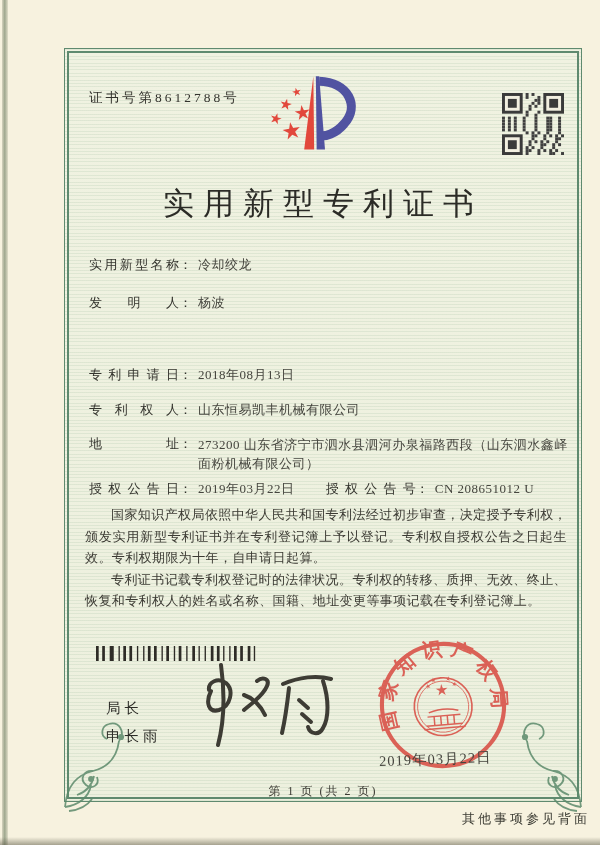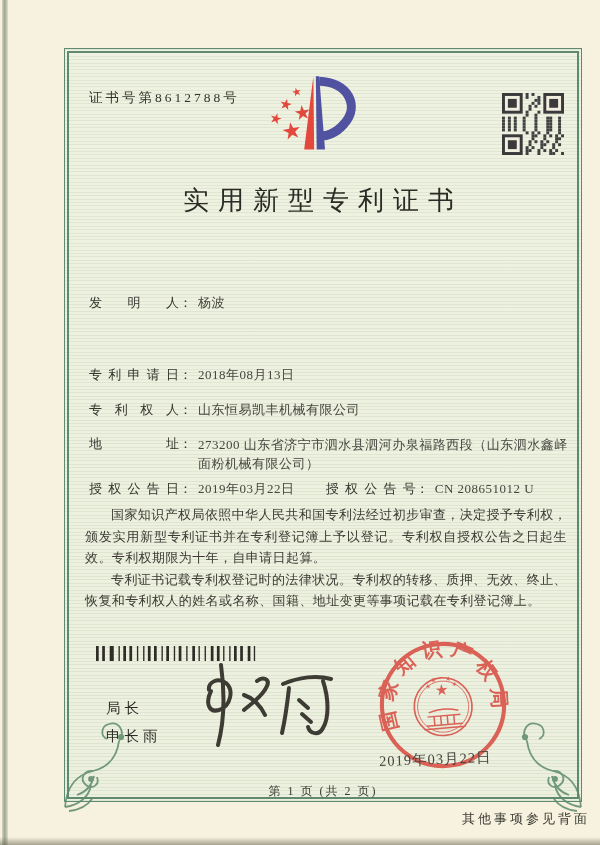--- a/index.html
+++ b/index.html
@@ -15,21 +15,21 @@
   .frame{position:absolute;left:44px;top:48px;width:516px;height:752px;
        border:1px solid #5f8a6f;
        background:
          repeating-linear-gradient(180deg, rgba(110,155,120,.13) 0 1px, rgba(110,155,120,0) 1px 3.4px),
          linear-gradient(#f0f2e1,#edf0de); margin-left: 20px;}
   .frame-inner{position:absolute;inset:2px;border:2px solid #5f8a6f;pointer-events:none;}
   .cert-no{position:absolute;left:24px;top:40px;font-size:13.5px;letter-spacing:3px;color:#33332d;}
   .logo{position:absolute;left:200px;top:22px;}
   .qr{position:absolute;left:437px;top:44px;}
   .title{position:absolute;left:0;right:0;top:134px;margin:0;text-align:center;
-       font-size:26px;font-weight:500;letter-spacing:9px;color:#2b2b26;}
+       font-size:31px;font-weight:500;letter-spacing:9px;color:#2b2b26;}
   .field{position:absolute;left:24px;font-size:13px;color:#3a3a34;white-space:nowrap;}
   .flabel{display:inline-block;width:90px;text-align:justify;text-align-last:justify;color:#33332d;}
   .colon{margin-right:6px;color:#33332d;}
   .fvalue{color:#45453e;letter-spacing:.5px;}
   .fvalue.wrap{display:inline-block;white-space:normal;width:372px;vertical-align:top;line-height:19px;}
   .f-name{top:207px;}.f-inventor{top:245px;}.f-patno{top:281px;}
   .f-filing{top:317px;}.f-patentee{top:352px;}.f-addr{top:386px;}.f-grant{top:431px;}
   .grant2{margin-left:28px;}
   .paras{position:absolute;left:20px;top:455px;width:482px;color:#3b3a33;}
   .paras p{margin:0;font-size:13px;line-height:21.5px;text-indent:2em;text-align:justify;letter-spacing:.4px;}
@@ -173,20 +173,23 @@
         <rect x="52.285714285714285" y="55.19047619047619" width="2.9047619047619047" height="2.9047619047619047" fill="#3f3f3f"></rect>
         <rect x="23.238095238095237" y="58.095238095238095" width="2.9047619047619047" height="2.9047619047619047" fill="#3f3f3f"></rect>
         <rect x="34.857142857142854" y="58.095238095238095" width="2.9047619047619047" height="2.9047619047619047" fill="#3f3f3f"></rect>
         <rect x="46.476190476190474" y="58.095238095238095" width="2.9047619047619047" height="2.9047619047619047" fill="#3f3f3f"></rect>
         <rect x="49.38095238095238" y="58.095238095238095" width="2.9047619047619047" height="2.9047619047619047" fill="#3f3f3f"></rect>
         <rect x="58.095238095238095" y="58.095238095238095" width="2.9047619047619047" height="2.9047619047619047" fill="#3f3f3f"></rect>
       </svg>
 
     <h1 class="title">实用新型专利证书</h1>
 
+    <div class="field f-name">
+      <span class="flabel">实用新型名称</span><span class="colon">：</span><span class="fvalue">冷却绞龙</span>
+    </div>
     <div class="field f-inventor">
       <span class="flabel">发明人</span><span class="colon">：</span><span class="fvalue">杨波</span>
     </div>
     <div class="field f-filing">
       <span class="flabel">专利申请日</span><span class="colon">：</span><span class="fvalue">2018年08月13日</span>
     </div>
     <div class="field f-patentee">
       <span class="flabel">专利权人</span><span class="colon">：</span><span class="fvalue">山东恒易凯丰机械有限公司</span>
     </div>
     <div class="field f-addr">

